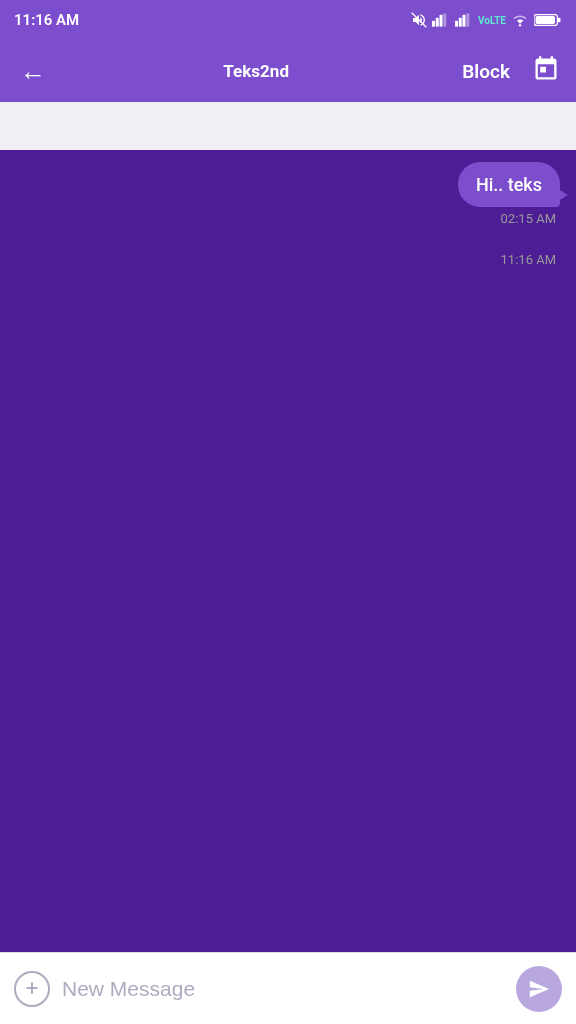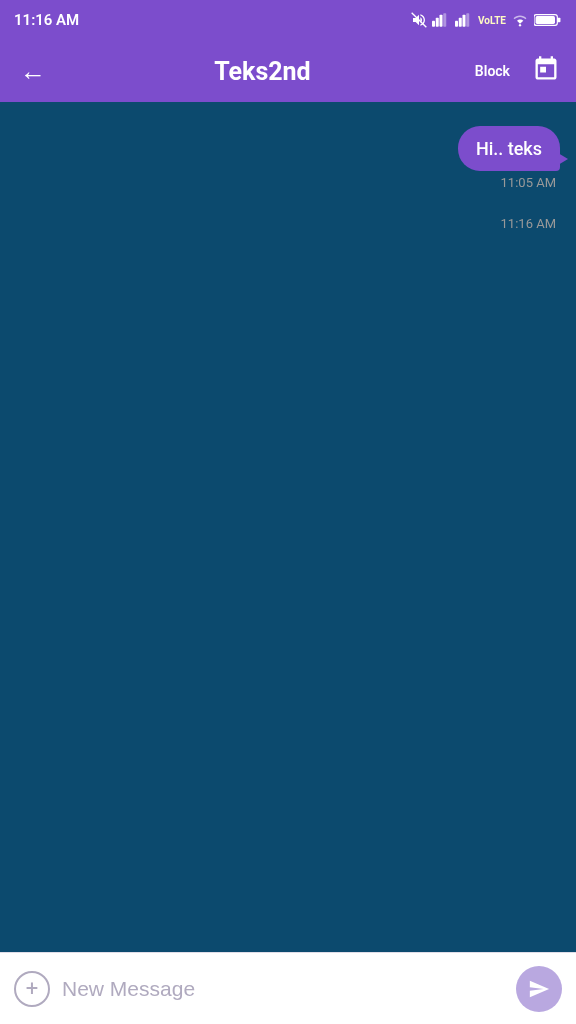--- a/index.html
+++ b/index.html
@@ -26,21 +26,21 @@
     }
     .status-time {
       color: white;
       font-size: 15px;
       font-weight: 600;
     }
     .status-icons {
       display: flex;
       align-items: center;
       gap: 5px;
-      color: #fef9c3;
+      color: #5eead4;
       font-size: 12px;
     }
     .status-icons svg {
       fill: white;
     }
 
     
     .header {
       background: #7c4dcc;
       height: 62px;
@@ -53,45 +53,46 @@
       color: white;
       font-size: 26px;
       cursor: pointer;
       padding: 4px;
       line-height: 1;
     }
     .header-title {
       flex: 1;
       text-align: center;
       color: white;
-      font-size: 25px;
+      font-size: 17px;
       font-weight: 700;
     }
     .header-block {
       color: white;
-      font-size: 14px;
+      font-size: 19px;
       font-weight: 600;
       cursor: pointer;
     }
     .header-calendar {
       color: white;
       font-size: 22px;
       cursor: pointer;
       margin-left: 10px;
     }
 
     
     .chat-area {
       flex: 1;
-      background: #0c4a6e;
+      background: #4c1d95;
       overflow-y: auto;
-      padding: 24px 16px;
+      padding: 12px 16px;
       display: flex;
       flex-direction: column;
       gap: 0;
+      margin-top: 48px;
     }
 
     
     .msg-group {
       display: flex;
       flex-direction: column;
       align-items: flex-end;
       margin-bottom: 8px;
     }
 
@@ -233,21 +234,21 @@
       </svg>
   </span>
 </div>
 
 <div class="chat-area">
 
   <div class="msg-group">
     <div class="bubble">
       <span>Hi.. teks</span>
     </div>
-    <span class="msg-time">11:05 AM</span>
+    <span class="msg-time">02:15 AM</span>
   </div>
 
   <div class="msg-group">
     <span class="msg-time">11:16 AM</span>
   </div>
 
 </div>
 
 <div class="input-bar">
   <div class="input-plus">+</div>

